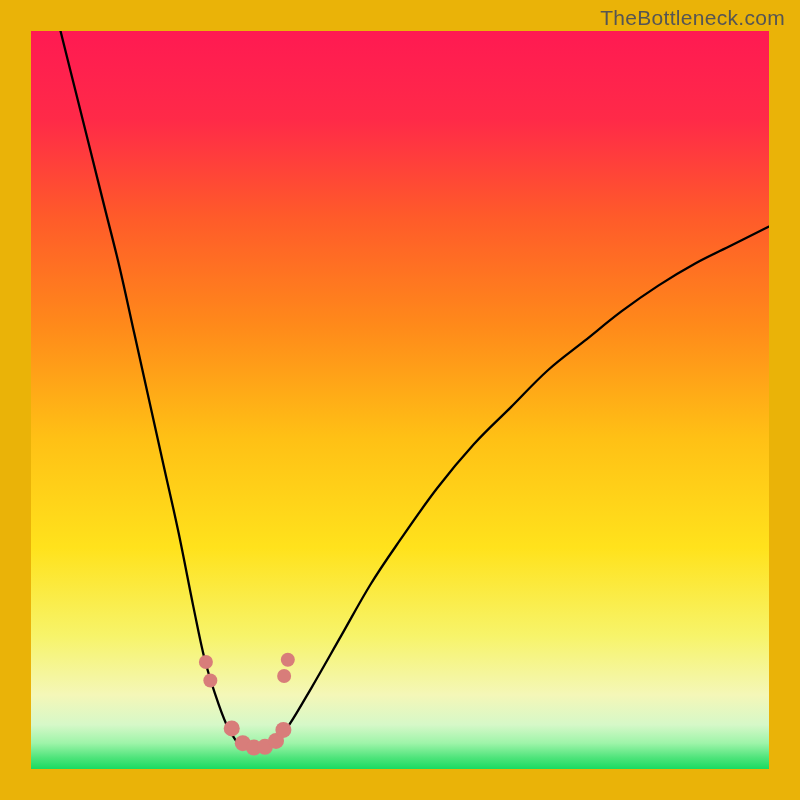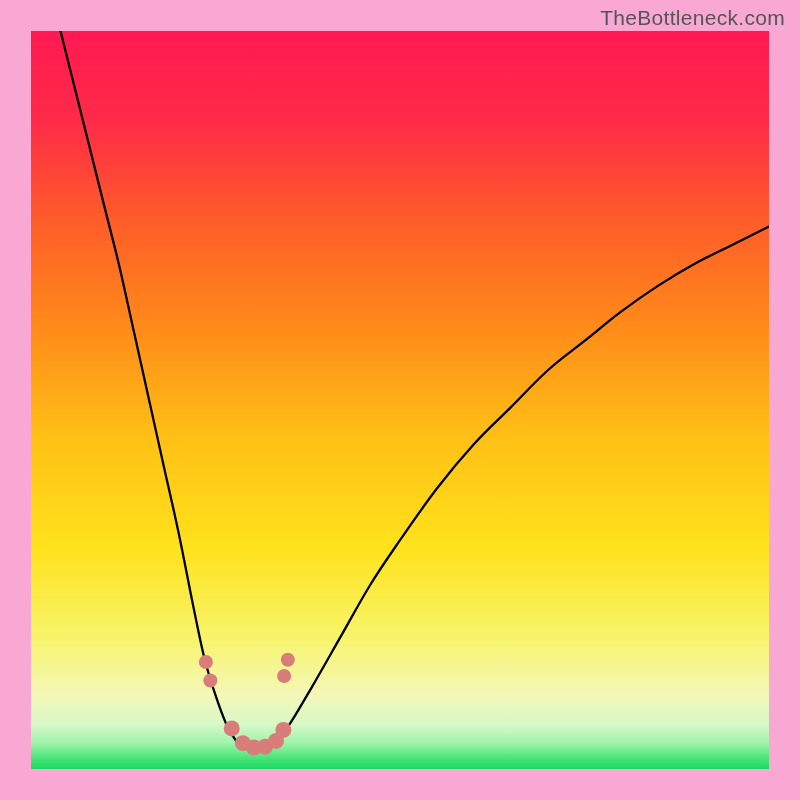--- a/index.html
+++ b/index.html
@@ -10,21 +10,21 @@
     background: #000;
     overflow: hidden;
     font-family: Arial, sans-serif;
   }
   .frame {
     position: absolute;
     left: 0;
     top: 0;
     width: 800px;
     height: 800px;
-    background: #f9a8d4;
+    background: #eab308;
   }
   .plot-area {
     position: absolute;
     left: 31px;
     top: 31px;
     width: 738px;
     height: 738px;
     overflow: hidden;
   }
   .gradient-bg {

